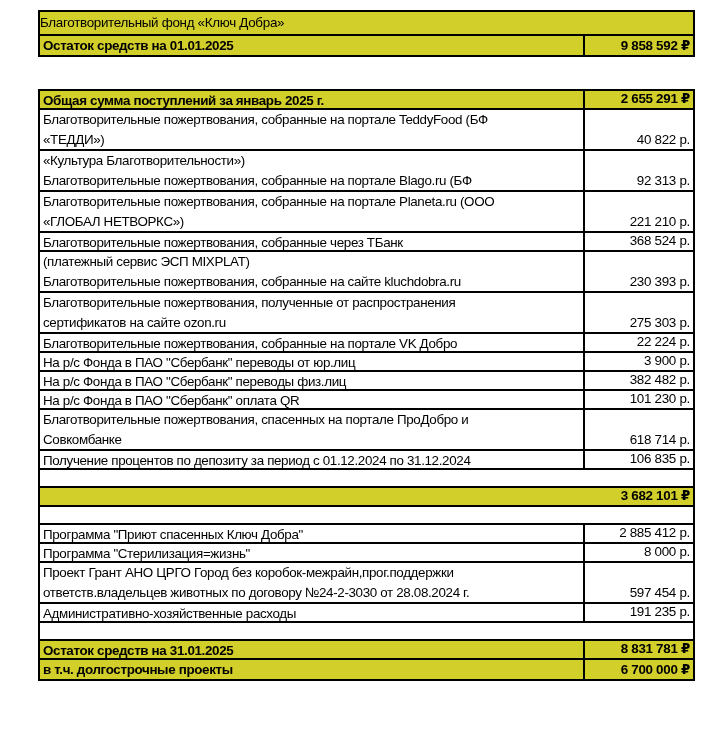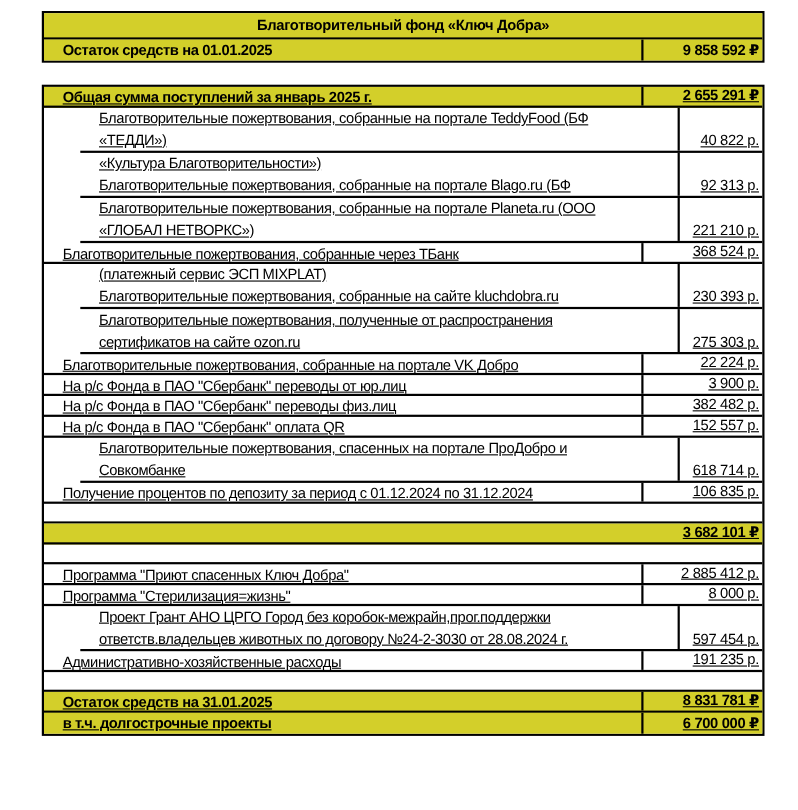--- a/index.html
+++ b/index.html
@@ -3,45 +3,45 @@
 <meta charset="utf-8">
 <style>
   html, body { margin: 0; padding: 0; background: #ffffff; }
   body { width: 725px; height: 736px; position: relative; overflow: hidden;
          font-family: "Liberation Sans", "DejaVu Sans", sans-serif; color: #000; }
   .tbl { position: absolute; left: 38px; width: 657px; border: 2px solid #000; box-sizing: border-box; }
   .row { display: flex; box-sizing: border-box; border-bottom: 2px solid #000; }
   .row:last-child { border-bottom: none; }
   .row.yellow { background: #d3cf2a; }
   .cell-label { width: 545px; flex: none; border-right: 2px solid #000; box-sizing: border-box;
-                padding: 0 17px; font-size: 13.4px; line-height: 19.5px; letter-spacing: -0.35px;
+                padding: 0 3px; font-size: 13.4px; line-height: 19.5px; letter-spacing: -0.35px;
                 white-space: nowrap; overflow: hidden; }
   .cell-value { flex: 1; box-sizing: border-box; padding: 0 3px; font-size: 13.4px;
                 text-align: center; display: flex; align-items: flex-end; justify-content: flex-end;
                 line-height: 19px; letter-spacing: -0.3px; white-space: nowrap; }
   .bold { font-weight: bold; }
-  .title { text-align: center; width: 100%; font-weight: bold; font-size: 13.4px; line-height: 22px; letter-spacing: -0.3px; }
+  .title { width: 100%; font-weight: normal; font-size: 13.4px; line-height: 22px; letter-spacing: -0.3px; }
   .blank { height: 18px; }
   .h1 { height: 19px; }
-  .h2 { height: 41px; margin-left: 33px; }
+  .h2 { height: 41px; }
 </style>
 </head>
 <body>
 
 <div class="tbl" style="top:10px;">
   <div class="row yellow" style="height:24px;">
     <div class="title">Благотворительный фонд «Ключ Добра»</div>
   </div>
   <div class="row yellow" style="height:19px;">
     <div class="cell-label bold">Остаток средств на 01.01.2025</div>
     <div class="cell-value bold">9 858 592 ₽</div>
   </div>
 </div>
 
-<div class="tbl" style="top:77px;text-decoration:underline;">
+<div class="tbl" style="top:89px;">
   <div class="row yellow h1">
     <div class="cell-label bold">Общая сумма поступлений за январь 2025 г.</div>
     <div class="cell-value bold">2 655 291 ₽</div>
   </div>
 
   <div class="row h2">
     <div class="cell-label">
         <div>Благотворительные пожертвования, собранные на портале TeddyFood (БФ</div>
         <div>«ТЕДДИ»)</div>
       </div>
@@ -86,21 +86,21 @@
   <div class="row h1">
     <div class="cell-label">На р/с Фонда в ПАО "Сбербанк" переводы от юр.лиц</div>
     <div class="cell-value">3 900 р.</div>
   </div>
   <div class="row h1">
     <div class="cell-label">На р/с Фонда в ПАО "Сбербанк" переводы физ.лиц</div>
     <div class="cell-value">382 482 р.</div>
   </div>
   <div class="row h1">
     <div class="cell-label">На р/с Фонда в ПАО "Сбербанк" оплата QR</div>
-    <div class="cell-value">152 557 р.</div>
+    <div class="cell-value">101 230 р.</div>
   </div>
   <div class="row h2">
     <div class="cell-label">
         <div>Благотворительные пожертвования, спасенных на портале ПроДобро и</div>
         <div>Совкомбанке</div>
       </div>
     <div class="cell-value">618 714 р.</div>
   </div>
   <div class="row h1">
     <div class="cell-label">Получение процентов по депозиту за период с 01.12.2024 по 31.12.2024</div>

